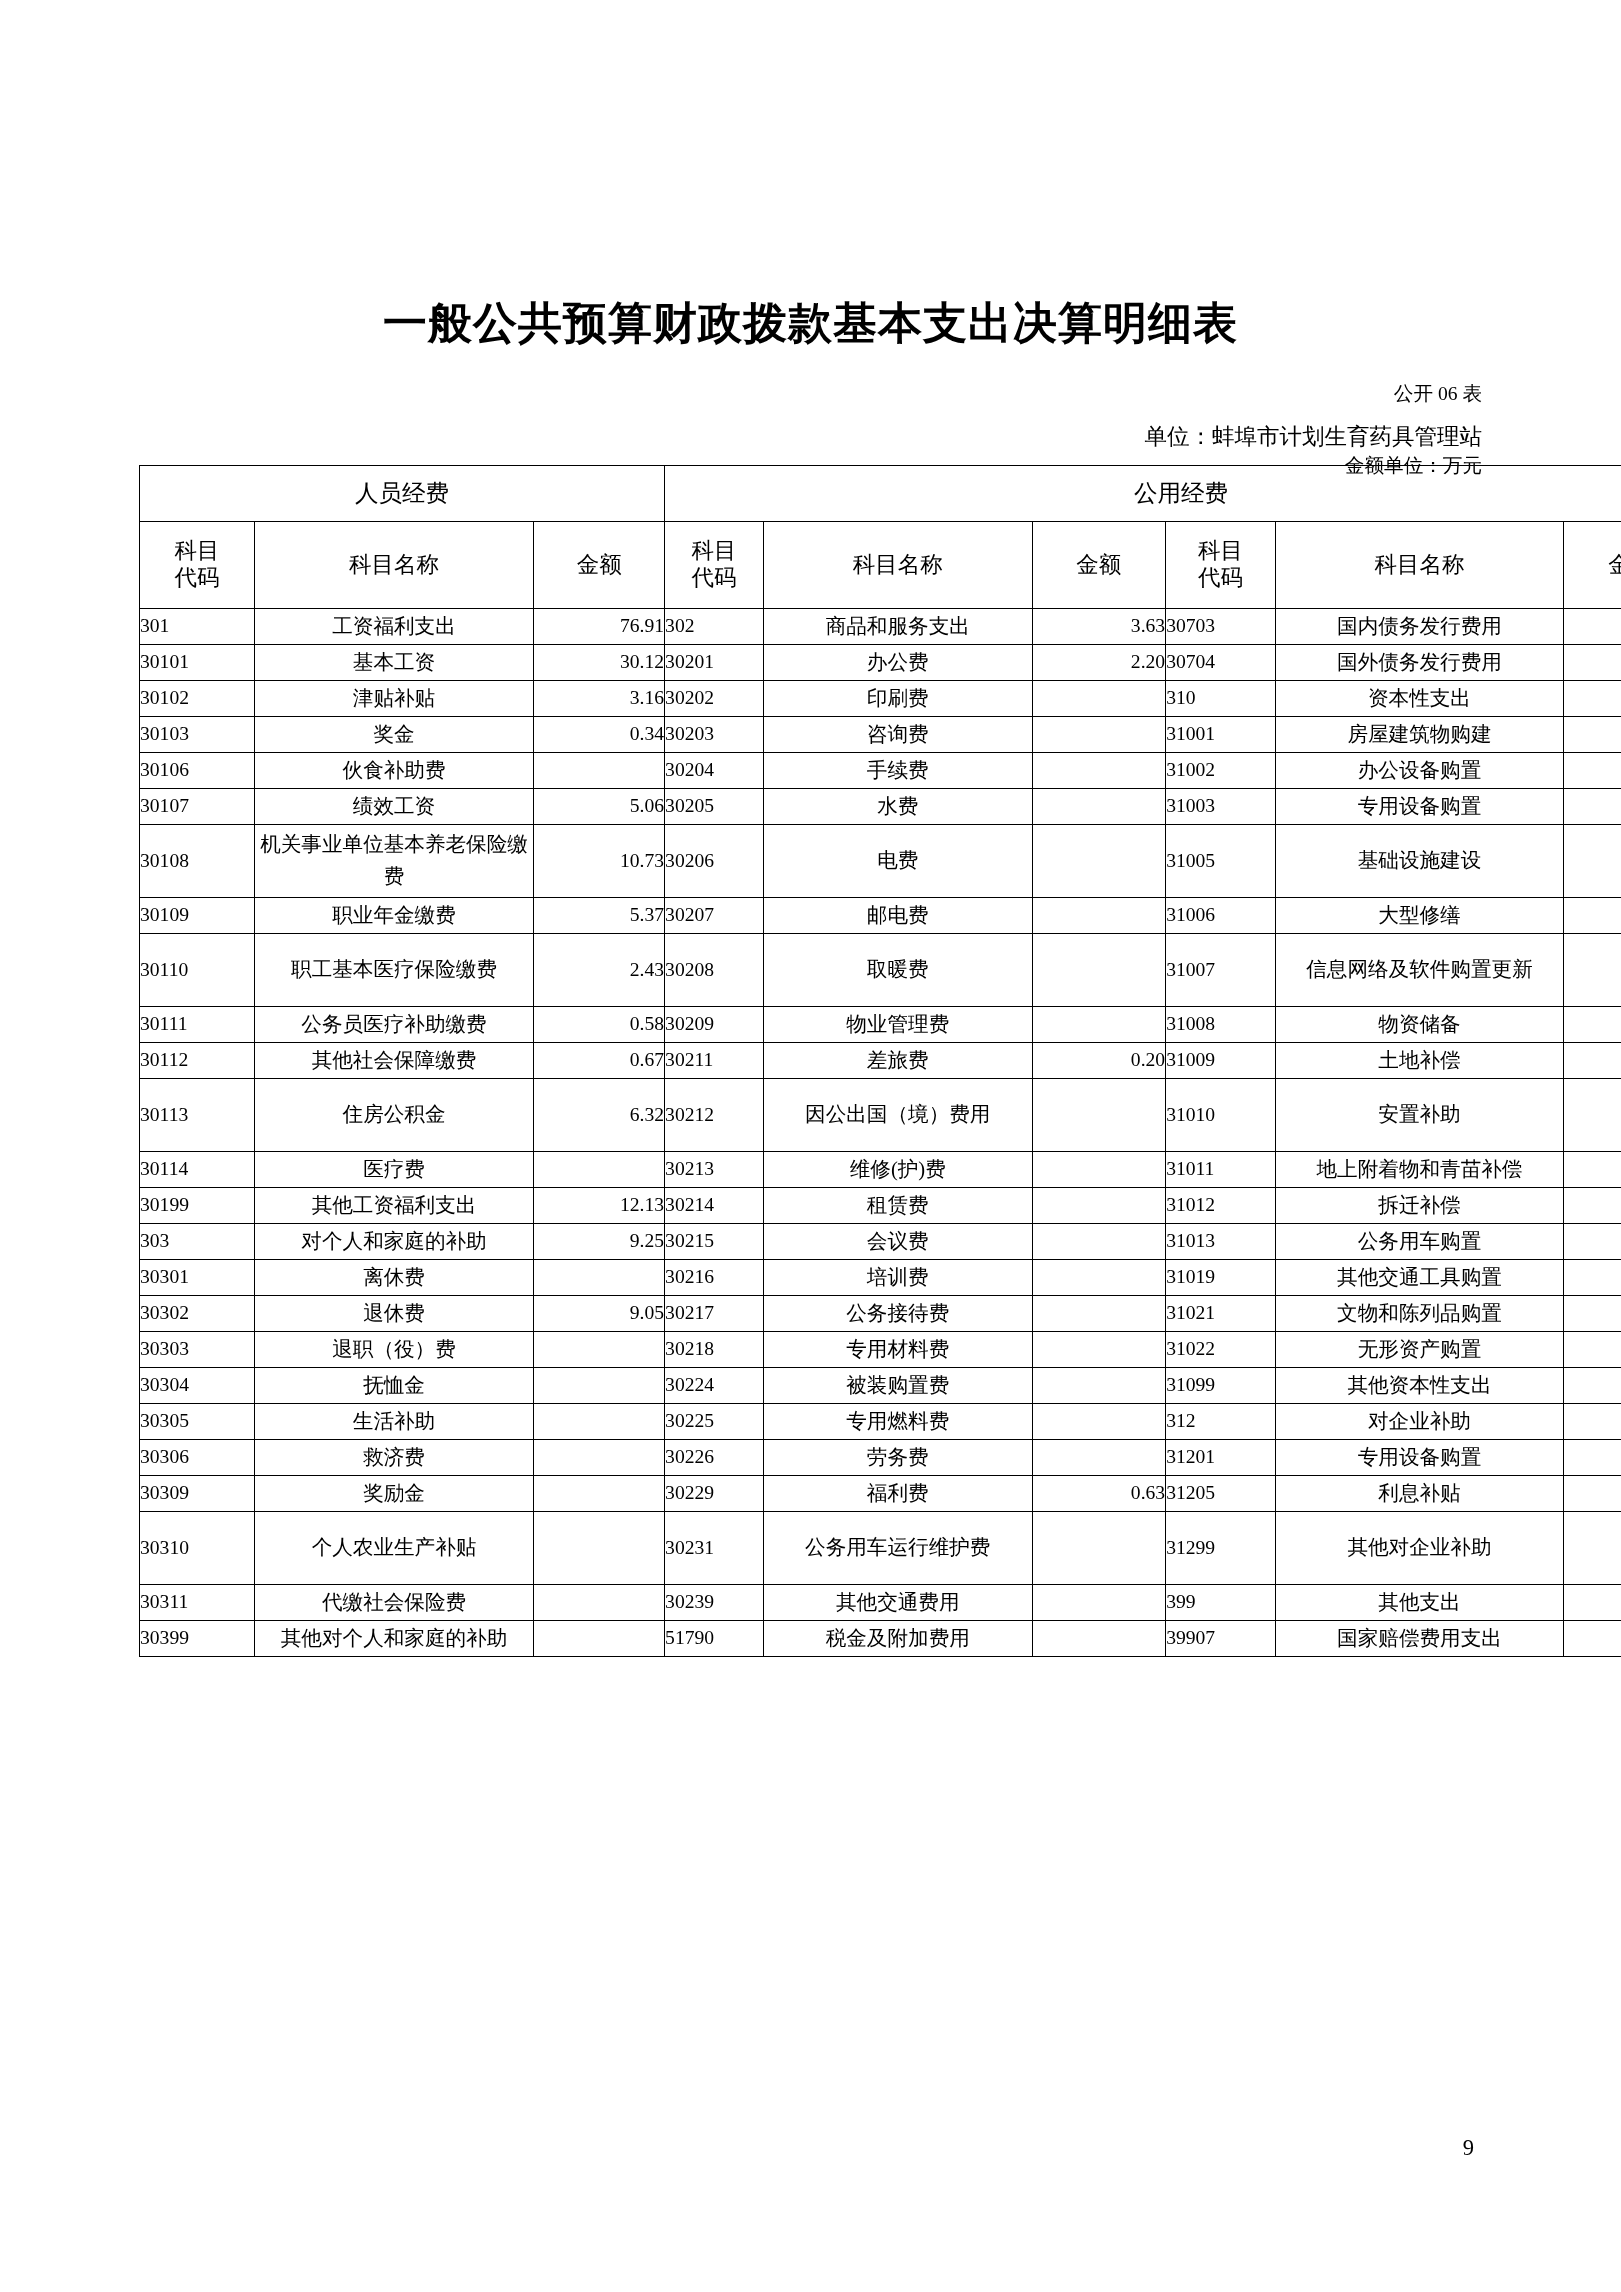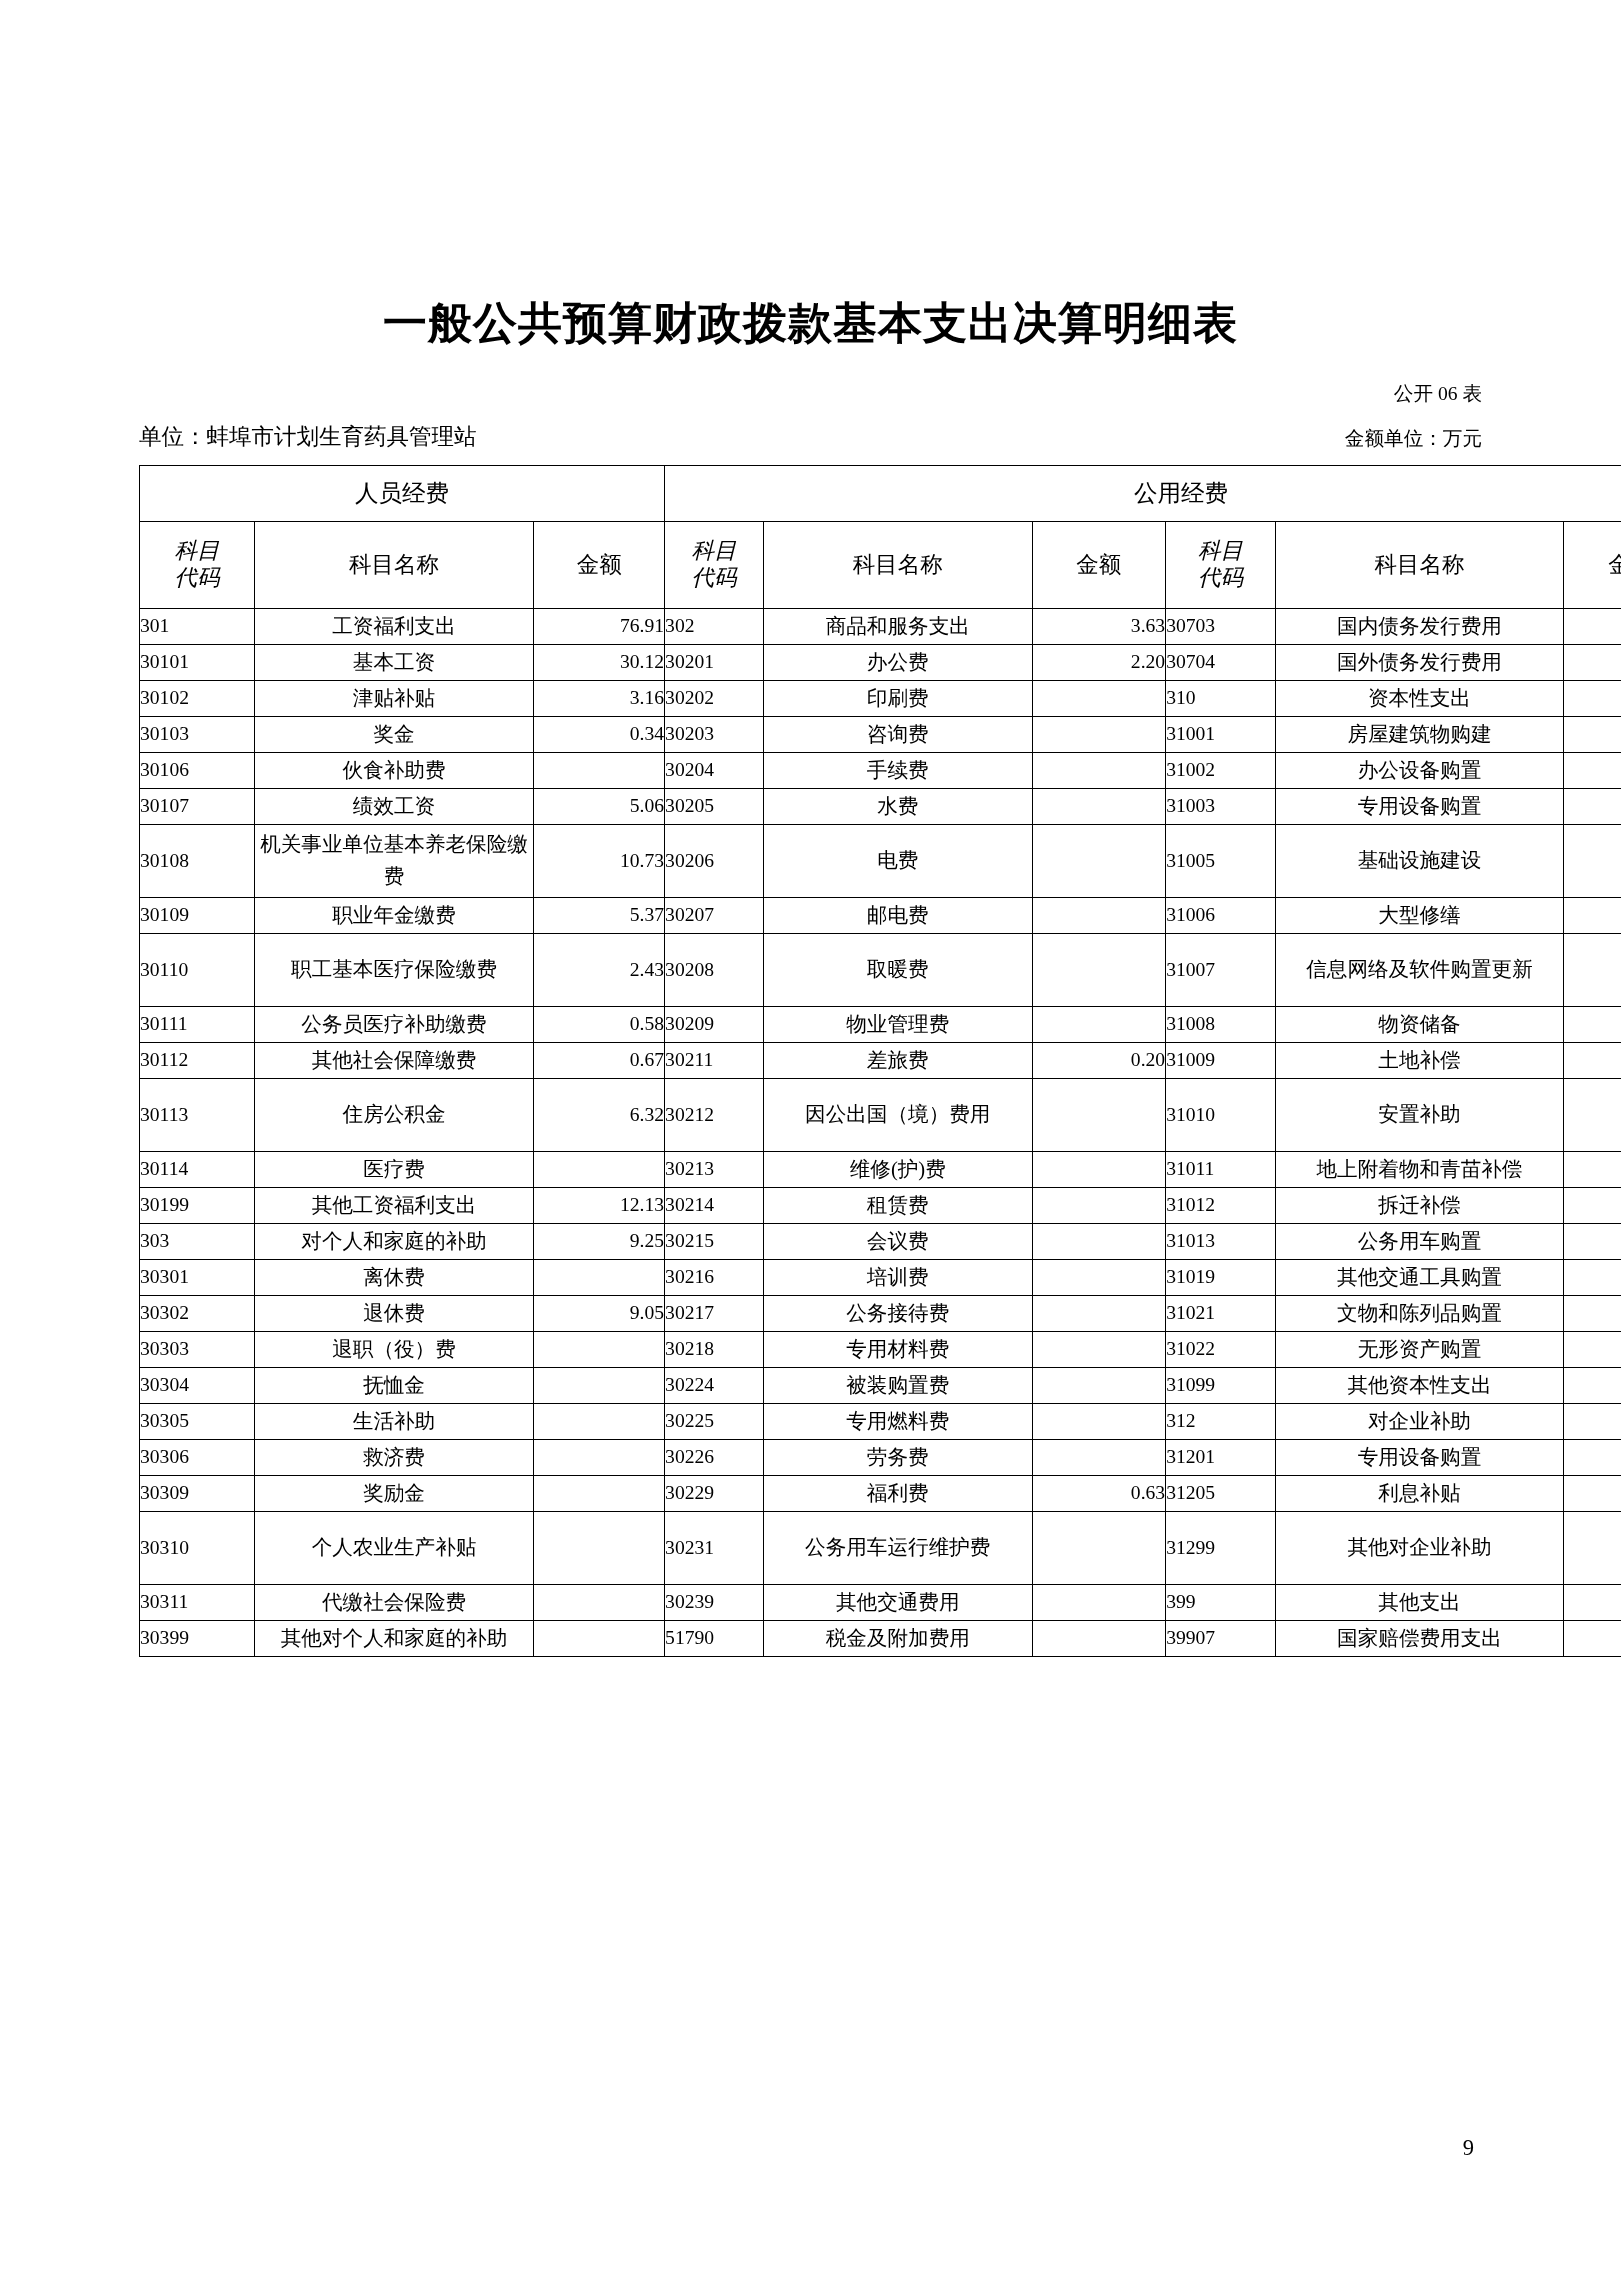--- a/index.html
+++ b/index.html
@@ -24,20 +24,21 @@
   .form-no {
     position:absolute; right:139px; top:380px;
     font-size:19.6px;
     margin-left:44px;
   }
 
   .meta-row {
     position:absolute; left:139px; right:139px; top:421px;
     display:flex; justify-content:space-between; align-items:flex-end;
     font-size:22.5px;
+    flex-direction:column;
   }
   .meta-unit { font-size:22.5px; }
   .meta-amount { font-size:19.6px; }
 
   table.fin {
     position:absolute; left:139px; top:465px;
     width:1559px;
     border-collapse:collapse;
     table-layout:fixed;
     font-size:19.6px;
@@ -45,21 +46,21 @@
   table.fin th, table.fin td {
     border:1px solid #000;
     padding:0;
     vertical-align:middle;
     line-height:1.55;
   }
   table.fin thead th { text-align:center; font-weight:normal; }
 
   .grp-head { height:55px; font-size:23.5px; }
   .col-head { height:86px; font-size:22.5px; }
-  .col-head.stack { line-height:1.18;font-style:italic; }
+  .col-head.stack { line-height:1.18; }
 
   
   col.c-code   { width:86px; }
   col.c-name   { width:209px; }
   col.c-amt    { width:98px; }
   col.c-code2  { width:74px; }
   col.c-name2  { width:201px; }
   col.c-amt2   { width:100px; }
   col.c-code3  { width:82px; }
   col.c-name3  { width:216px; }

